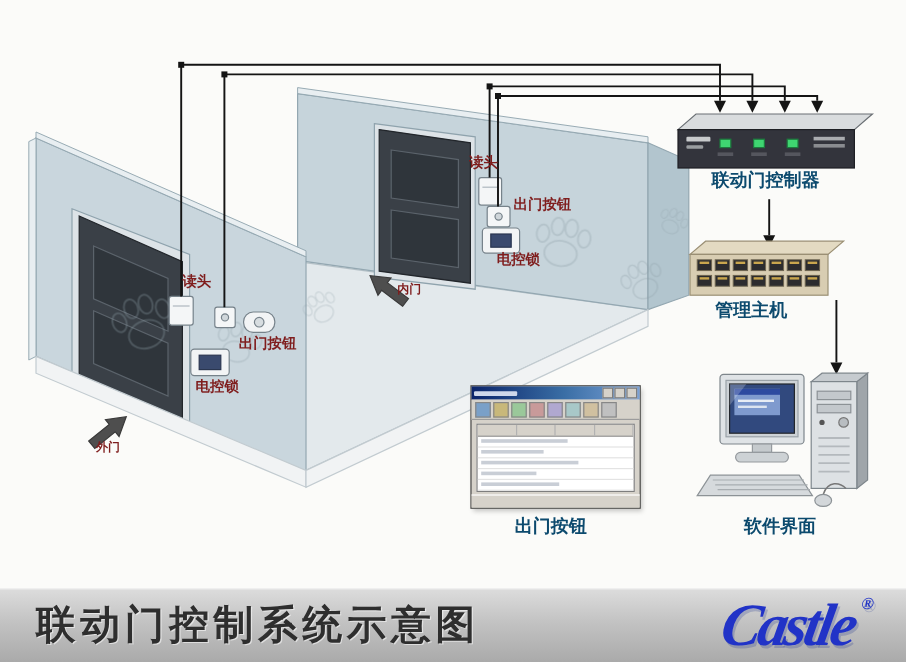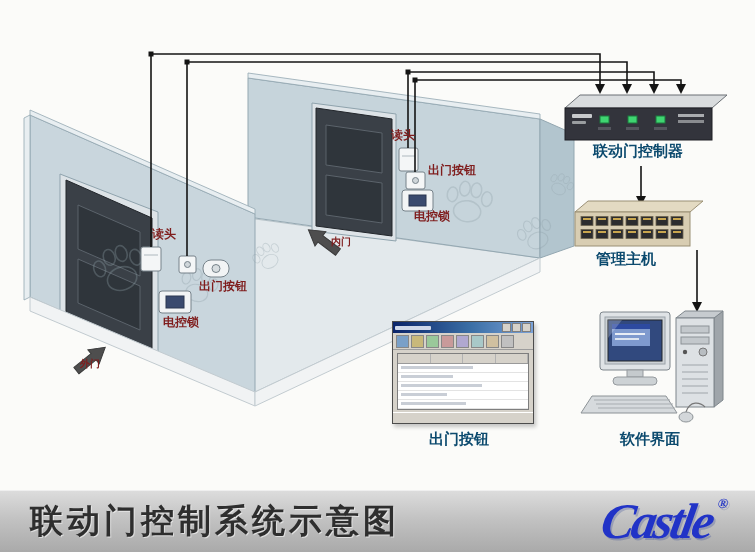--- a/index.html
+++ b/index.html
@@ -297,21 +297,21 @@
         </div>
       <div class="sw-row"></div>
 
     </div>
     <div class="sw-status"></div>
   </div>
 
   <div class="lbl" style="left:152px;top:228px">读头</div>
   <div class="lbl" style="left:199px;top:280px">出门按钮</div>
   <div class="lbl" style="left:163px;top:316px">电控锁</div>
-  <div class="lbl md" style="left:80px;top:358px">外门</div>
+  <div class="lbl md" style="left:80px;top:368px">外门</div>
 
   <div class="lbl" style="left:391px;top:129px">读头</div>
   <div class="lbl" style="left:428px;top:164px">出门按钮</div>
   <div class="lbl" style="left:414px;top:210px">电控锁</div>
   <div class="lbl md" style="left:331px;top:236px">内门</div>
 
   <div class="lbl lg" style="left:593px;top:142px">联动门控制器</div>
   <div class="lbl lg" style="left:596px;top:250px">管理主机</div>
   <div class="lbl lg" style="left:429px;top:430px">出门按钮</div>
   <div class="lbl lg" style="left:620px;top:430px">软件界面</div>

